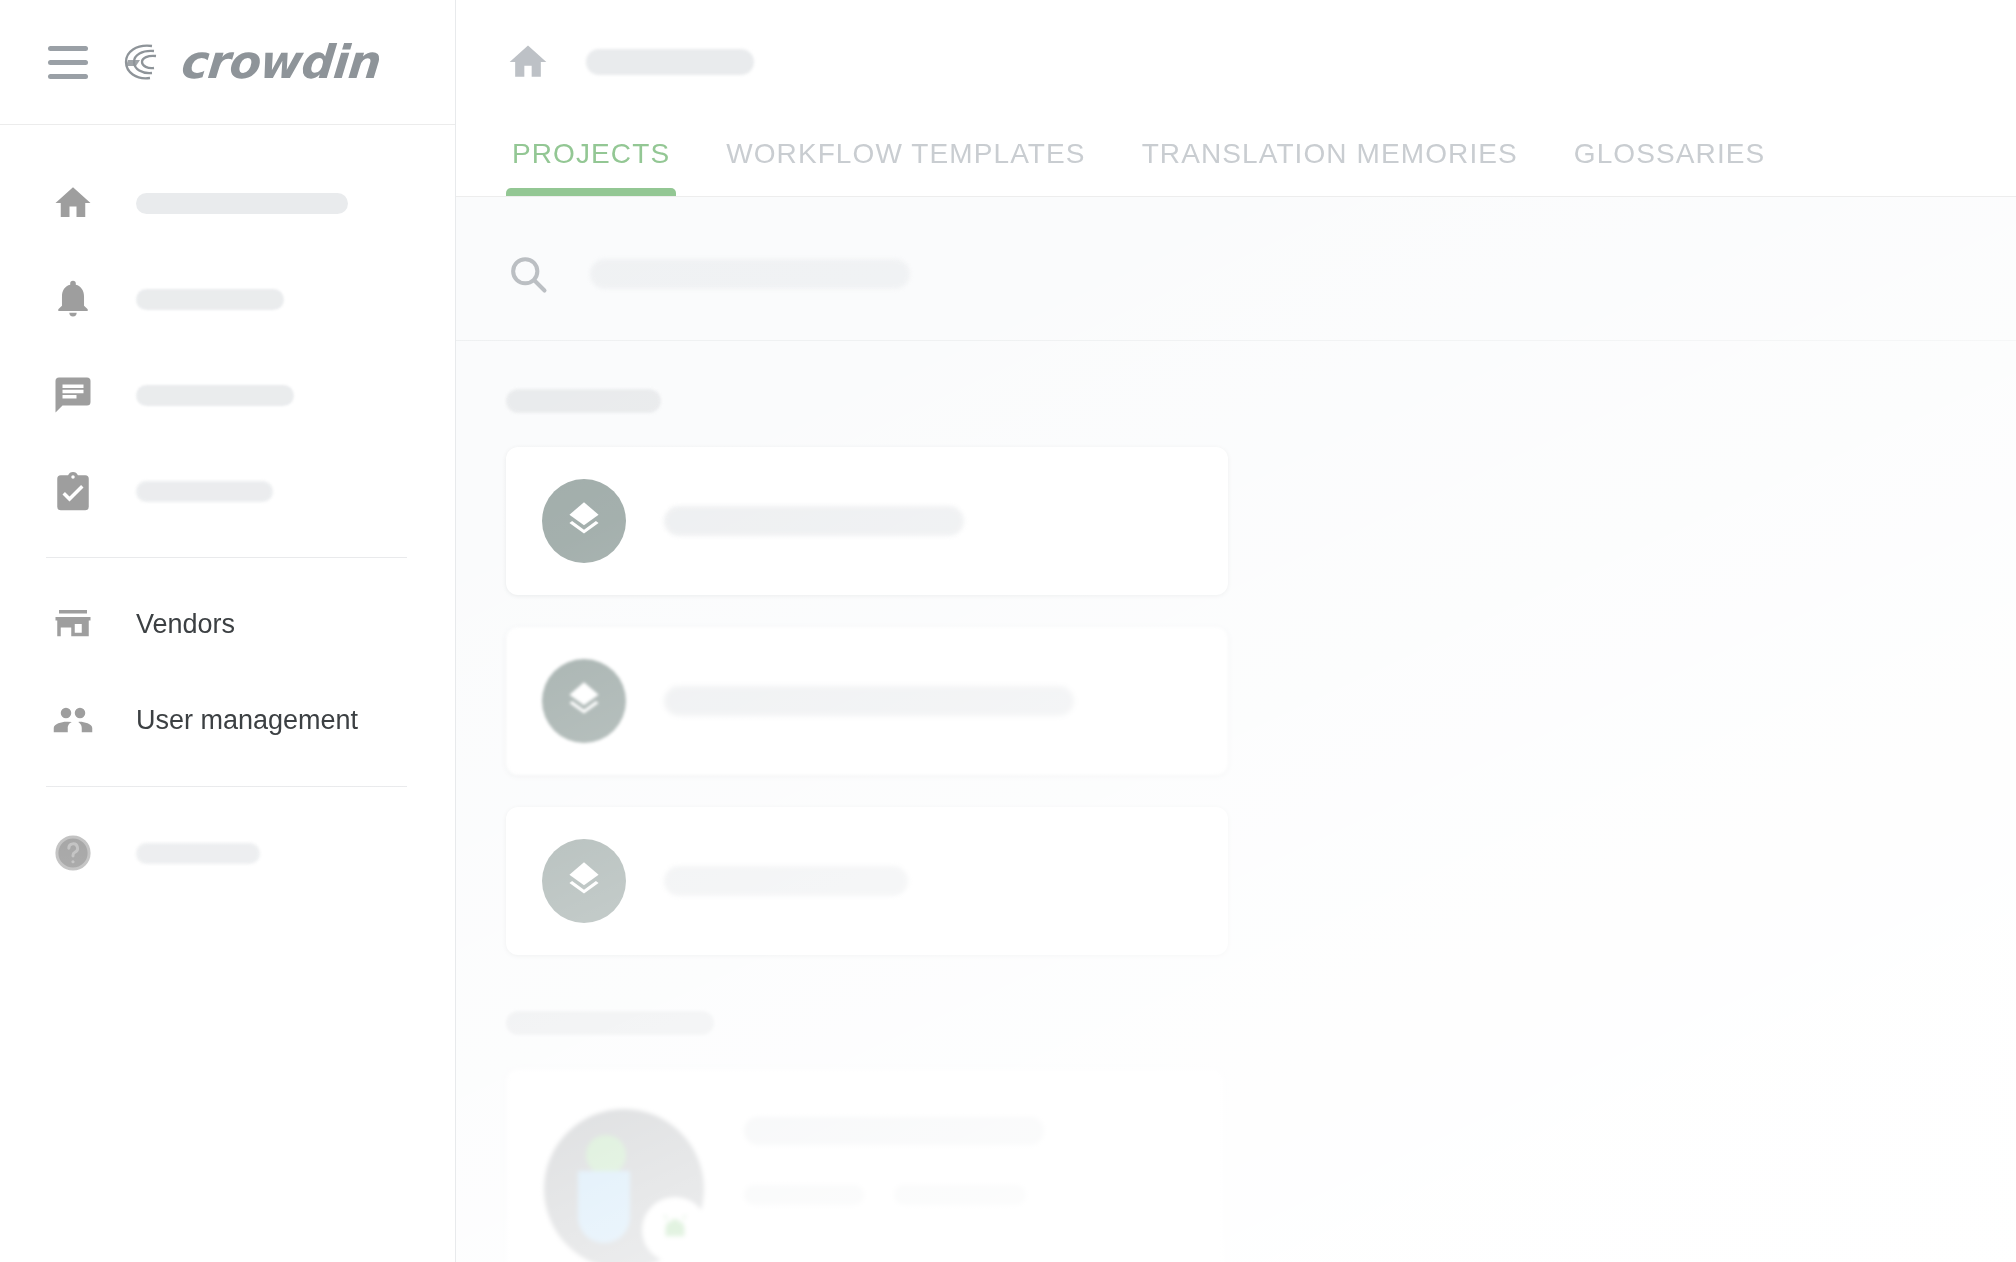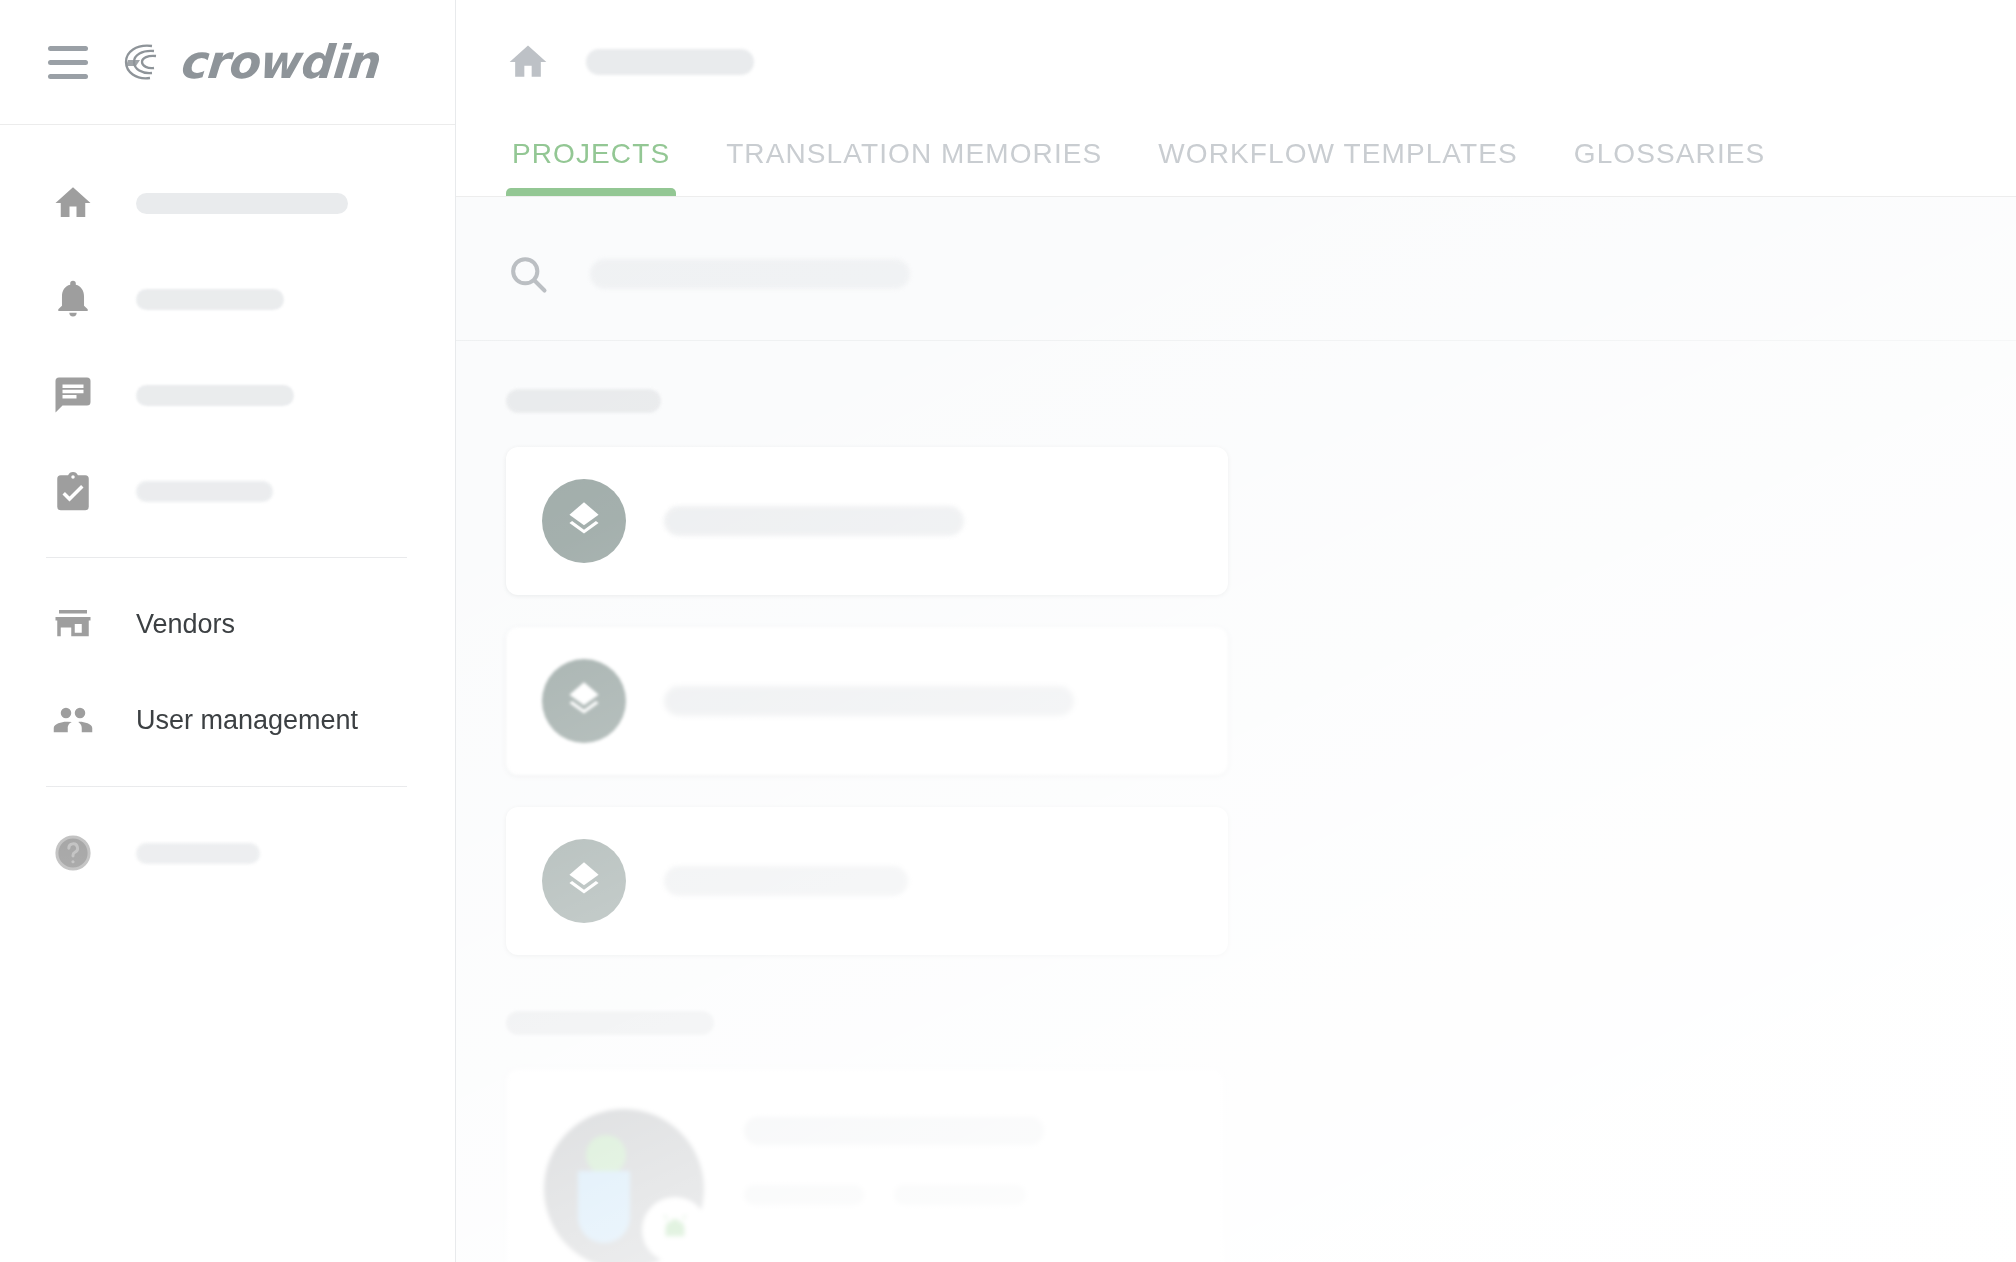--- a/index.html
+++ b/index.html
@@ -373,22 +373,22 @@
       <span class="home-icon">
         <svg viewBox="0 0 24 24">
             <path d="M10 20v-6h4v6h5v-8h3L12 3 2 12h3v8z"></path>
           </svg>
       </span>
       <span class="crumb-pill"></span>
     </div>
 
     <nav class="tabs">
       <div class="tab active">PROJECTS</div>
+      <div class="tab">WORKFLOW TEMPLATES</div>
       <div class="tab">TRANSLATION MEMORIES</div>
-      <div class="tab">WORKFLOW TEMPLATES</div>
       <div class="tab">GLOSSARIES</div>
 
     </nav>
 
     <section class="content">
 
       <div class="search-row">
         <span class="search-icon">
           <svg viewBox="0 0 24 24">
               <circle cx="10.5" cy="10.5" r="6.6"></circle>

